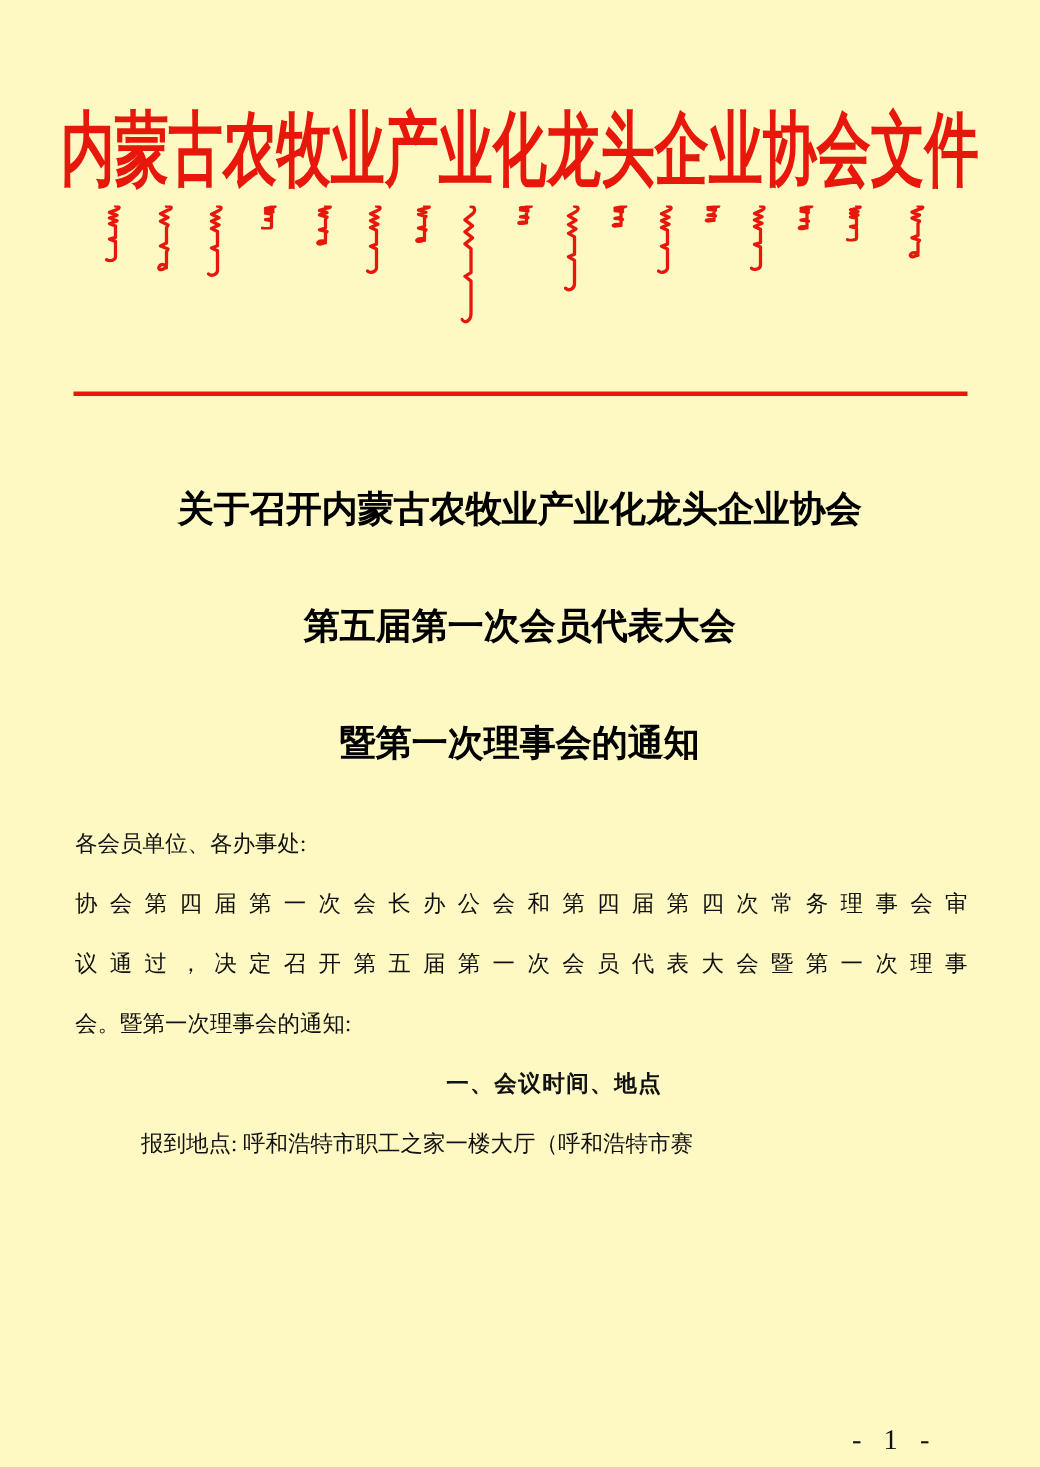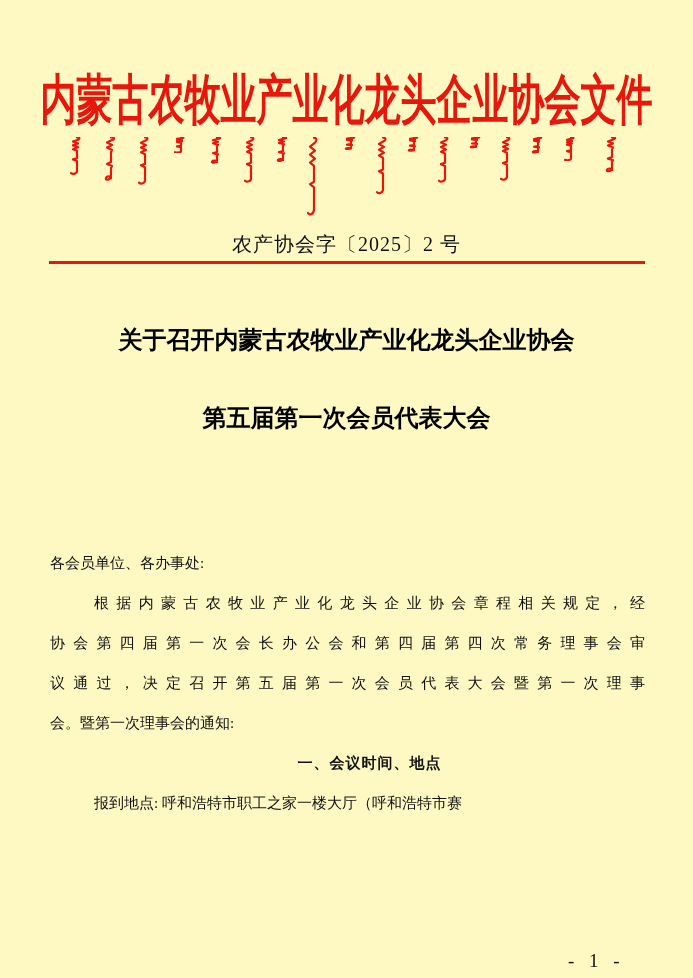--- a/index.html
+++ b/index.html
@@ -102,30 +102,29 @@
     <use href="#mgA" x="321" y="2" width="12" height="58"></use>
     <use href="#mgB" x="352" y="2" width="12" height="16"></use>
     <use href="#mgA" x="383" y="2" width="12" height="46"></use>
     <use href="#mgB" x="414" y="2" width="12" height="12"></use>
     <use href="#mgA" x="445" y="2" width="12" height="44"></use>
     <use href="#mgB" x="476" y="2" width="12" height="18"></use>
     <use href="#mgA" x="509" y="2" width="12" height="24"></use>
     <use href="#mgB" x="550" y="2" width="12" height="40"></use>
   </svg>
 
-  <div class="doc-number">农产协会字〔2025〕2 号</div>
 
   <div class="red-line"></div>
 
   <div class="doc-title-line t1">关于召开内蒙古农牧业产业化龙头企业协会</div>
   <div class="doc-title-line t2">第五届第一次会员代表大会</div>
+  <div class="doc-title-line t3">暨第一次理事会的通知</div>
 
   <div class="body">
     <div class="body-line">各会员单位、各办事处:</div>
-    <div class="body-line indent just">根据内蒙古农牧业产业化龙头企业协会章程相关规定，经</div>
     <div class="body-line just">协会第四届第一次会长办公会和第四届第四次常务理事会审</div>
     <div class="body-line just">议通过，决定召开第五届第一次会员代表大会暨第一次理事</div>
     <div class="body-line">会。暨第一次理事会的通知:</div>
     <div class="body-line indent heading">一、会议时间、地点</div>
     <div class="body-line indent">报到地点: 呼和浩特市职工之家一楼大厅（呼和浩特市赛</div>
   </div>
 
   <div class="pagenum">- 1 -</div>
 
 </div>

